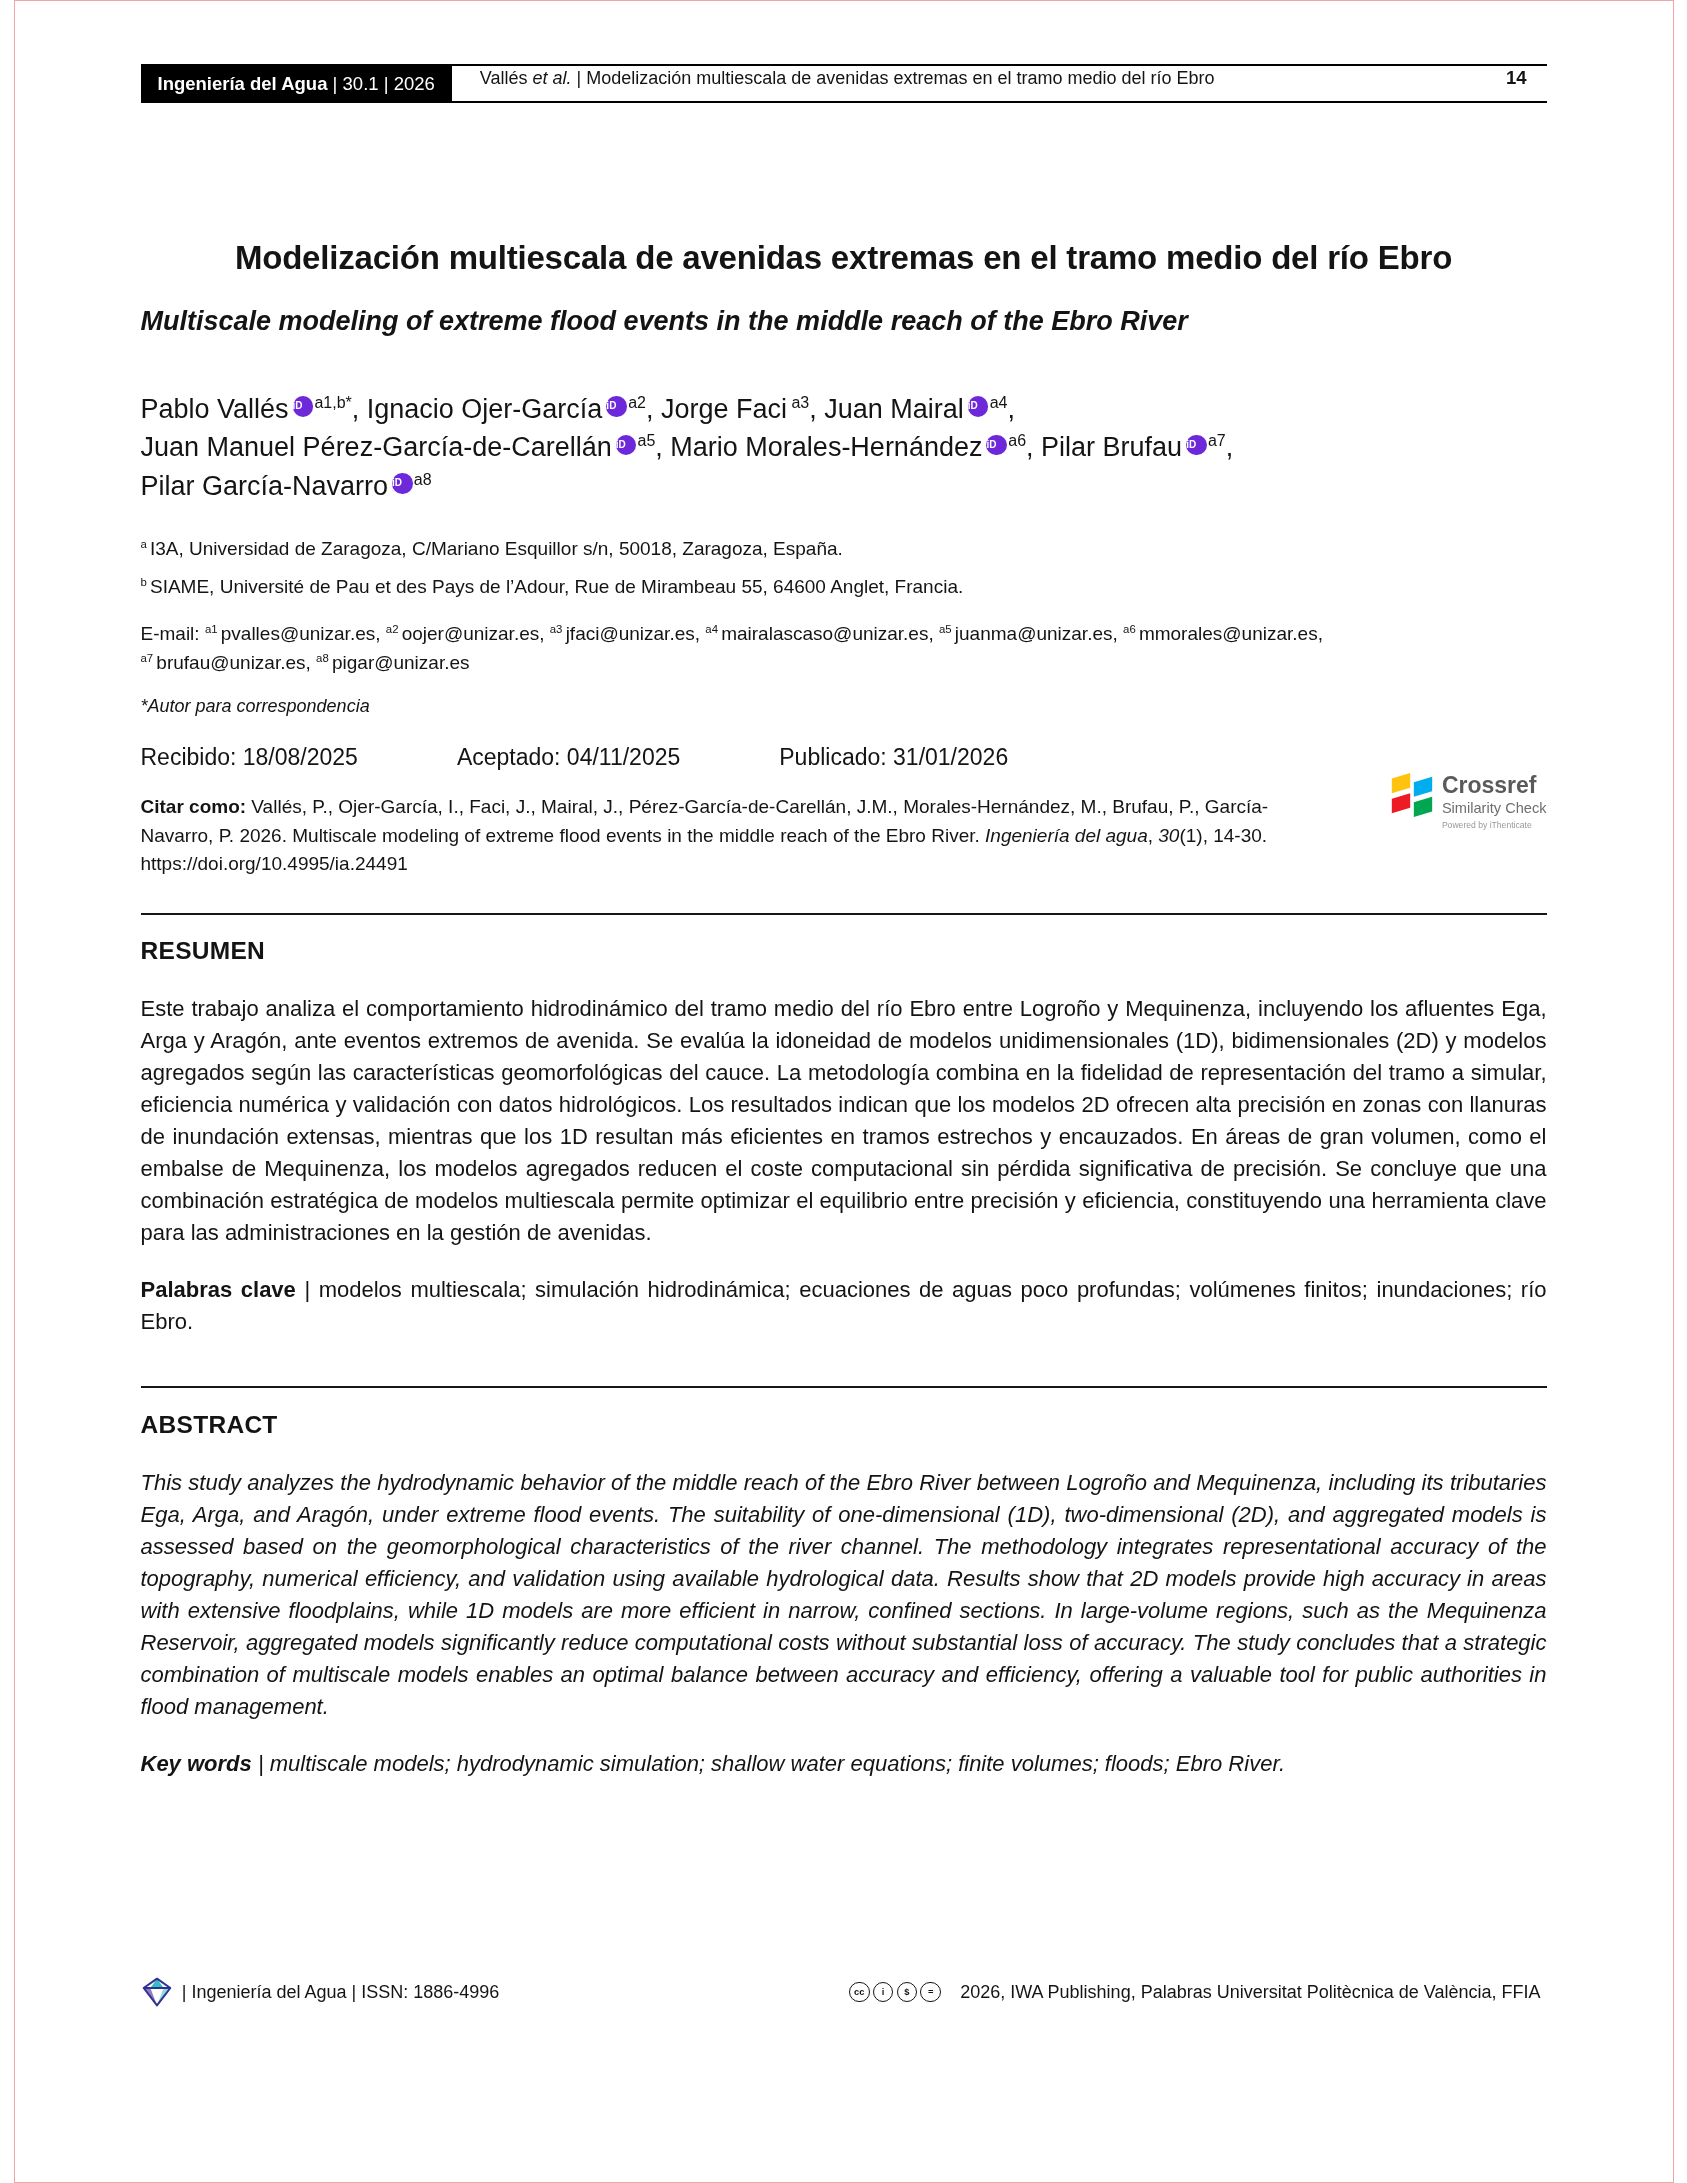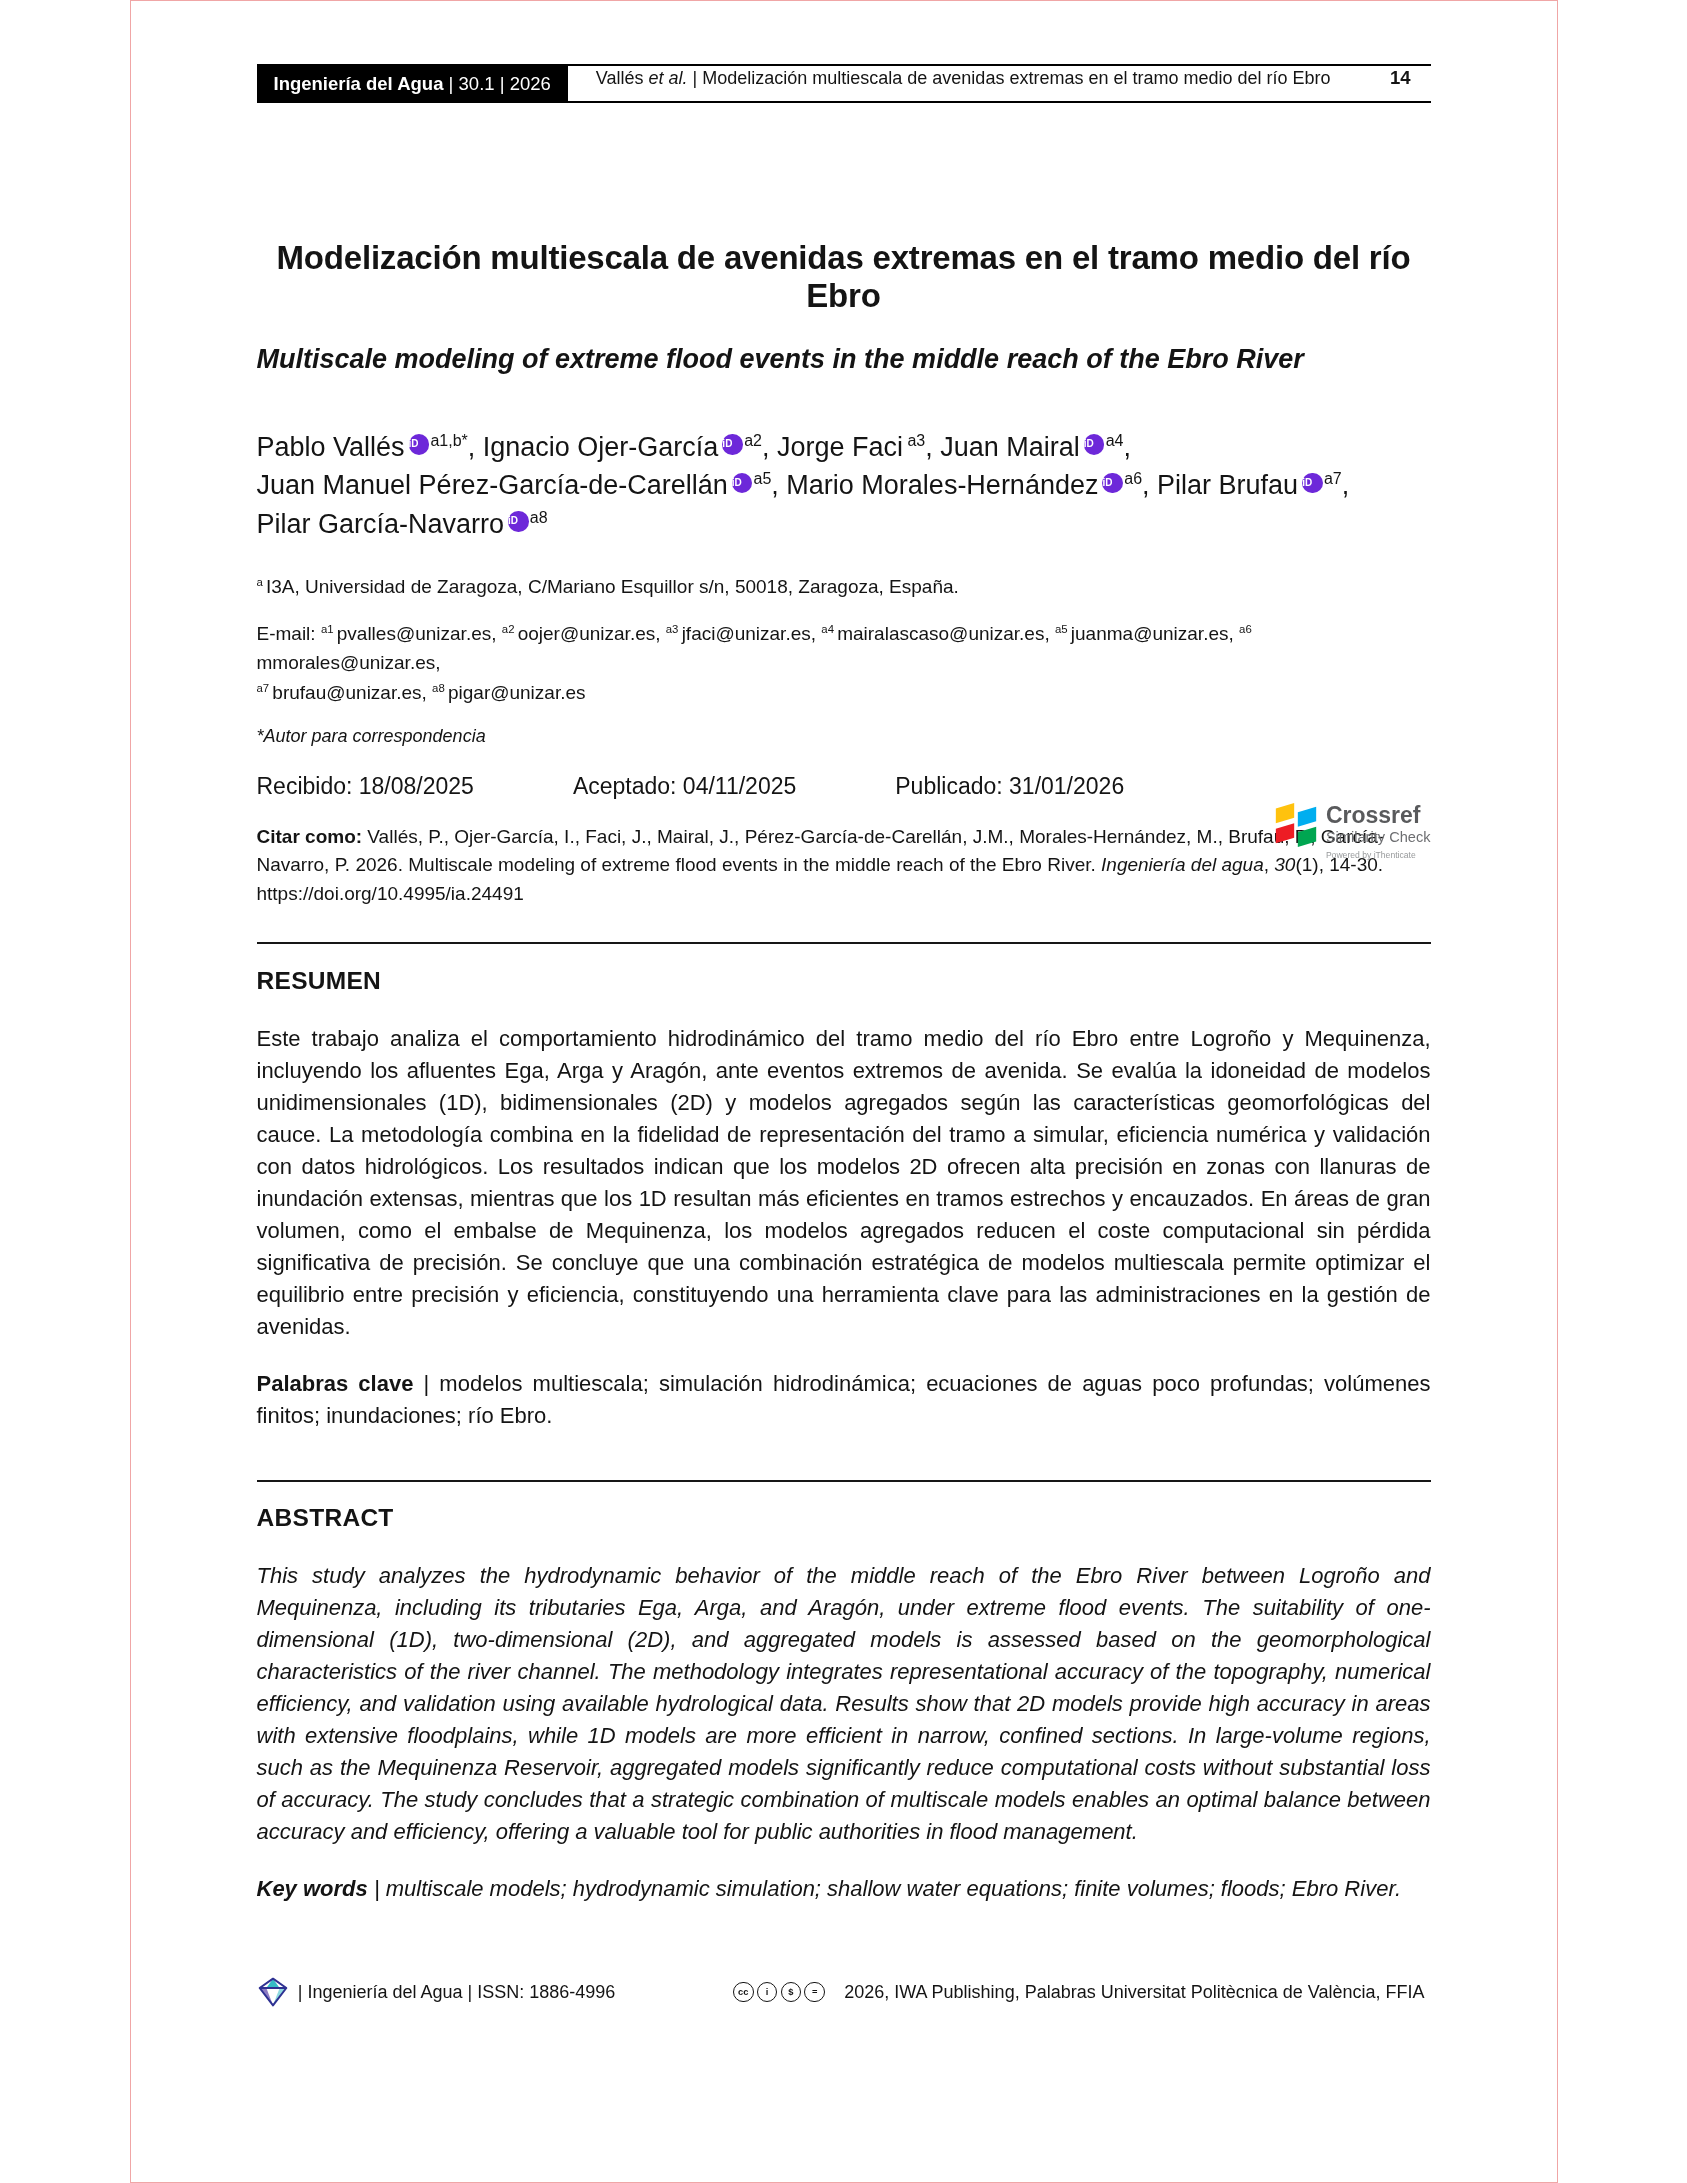--- a/index.html
+++ b/index.html
@@ -1,19 +1,19 @@
 <!DOCTYPE html>
 <html lang="es" style="font-size:10.6px"><head>
 <meta charset="utf-8">
 <style>
   * { margin:0; padding:0; box-sizing:border-box; }
   html, body { background:#ffffff; }
   .page {
     position:relative;
-    width:1428px; height:2183px;
+    width:1660px; height:2183px;
     margin:0 auto;
     background:#ffffff;
     color:#141414;
     font-family:"Liberation Sans", sans-serif;
     border:1.3px solid #f0a6a6;
     overflow:hidden;
   }
   .content { padding:63px 126px 0 126px; }
 
   .b { font-weight:700; }
@@ -108,20 +108,21 @@
       </div>
     </header>
 
     <h1 class="title">Modelización multiescala de avenidas extremas en el tramo medio del río Ebro</h1>
     <h2 class="subtitle">Multiscale modeling of extreme flood events in the middle reach of the Ebro River</h2>
 
     <p class="authors"><span>Pablo Vallés</span><span class="orcid">iD</span><sup>a1,b*</sup><span>, Ignacio Ojer-García</span><span class="orcid">iD</span><sup>a2</sup><span>, Jorge Faci</span><sup> a3</sup><span>, Juan Mairal</span><span class="orcid">iD</span><sup>a4</sup><span>,</span><br><span>Juan Manuel Pérez-García-de-Carellán</span><span class="orcid">iD</span><sup>a5</sup><span>, Mario Morales-Hernández</span><span class="orcid">iD</span><sup>a6</sup><span>, Pilar Brufau</span><span class="orcid">iD</span><sup>a7</sup><span>,</span><br><span>Pilar García-Navarro</span><span class="orcid">iD</span><sup>a8</sup></p>
 
     <div class="affils">
       <p class="affil"><sup>a </sup><span>I3A, Universidad de Zaragoza, C/Mariano Esquillor s/n, 50018, Zaragoza, España.</span></p>
+      <p class="affil"><sup>b </sup><span>SIAME, Université de Pau et des Pays de l’Adour, Rue de Mirambeau 55, 64600 Anglet, Francia.</span></p>
     </div>
 
     <p class="emails"><span>E-mail: </span><sup>a1 </sup><span>pvalles@unizar.es, </span><sup>a2 </sup><span>oojer@unizar.es, </span><sup>a3 </sup><span>jfaci@unizar.es, </span><sup>a4 </sup><span>mairalascaso@unizar.es, </span><sup>a5 </sup><span>juanma@unizar.es, </span><sup>a6 </sup><span>mmorales@unizar.es,</span><br><sup>a7 </sup><span>brufau@unizar.es, </span><sup>a8 </sup><span>pigar@unizar.es</span></p>
 
     <p class="correspondence">*Autor para correspondencia</p>
 
     <div class="dates">
       <span>Recibido: 18/08/2025</span>
       <span>Aceptado: 04/11/2025</span>
       <span>Publicado: 31/01/2026</span>

